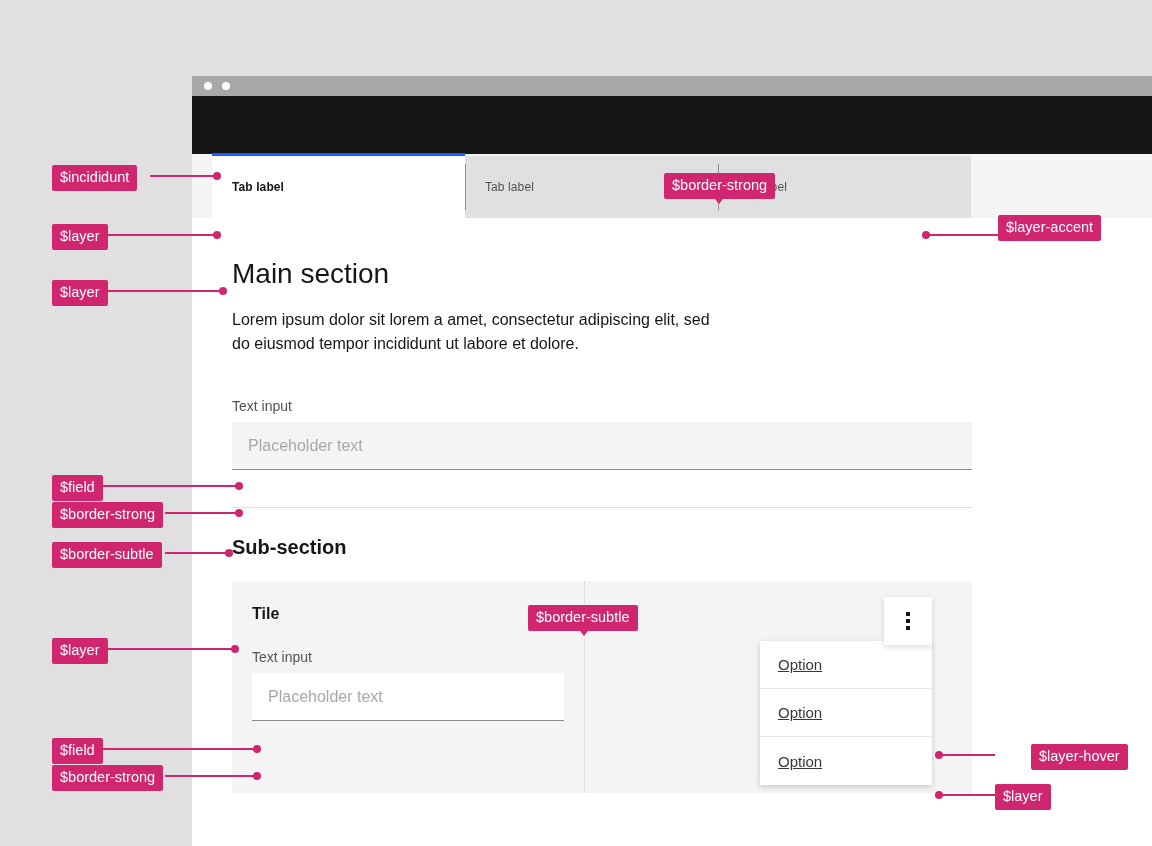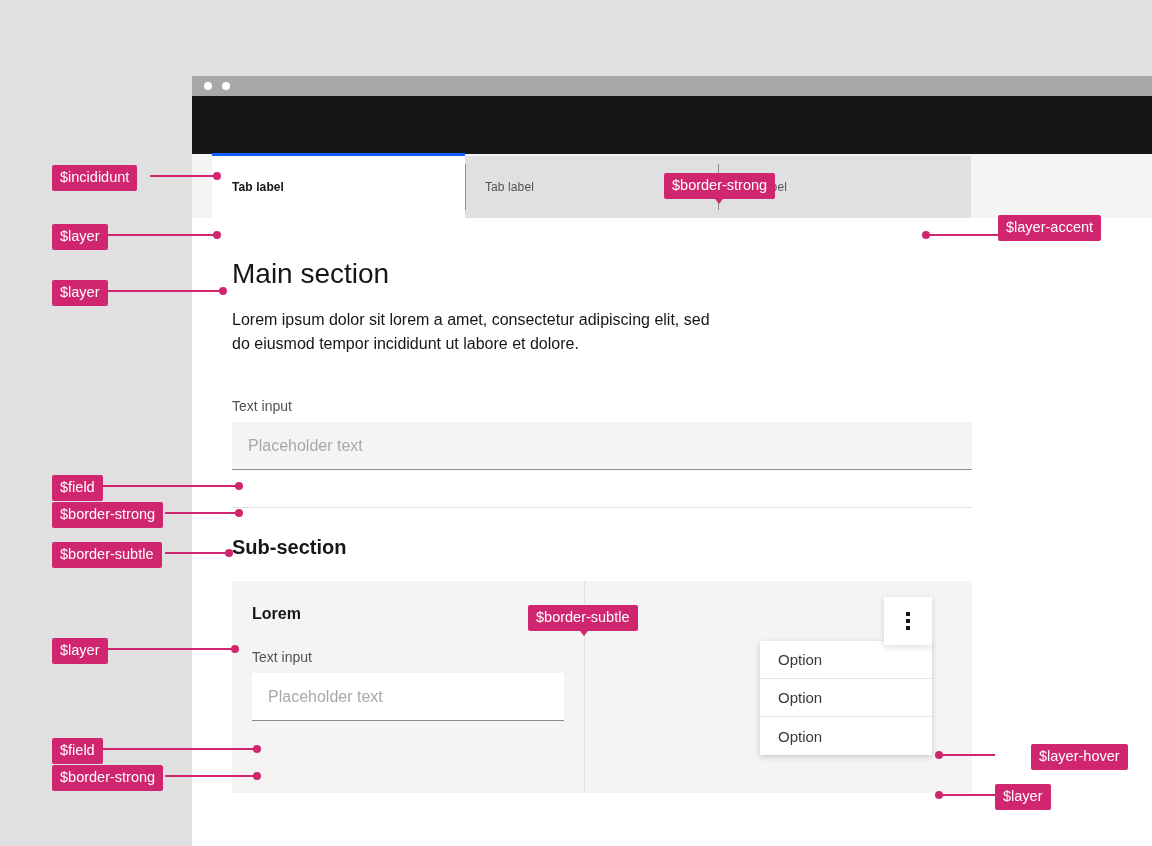--- a/index.html
+++ b/index.html
@@ -213,27 +213,28 @@
   .overflow-menu {
     position: absolute;
     right: 40px;
     top: 60px;
     width: 172px;
     background: #ffffff;
     box-shadow: 0 2px 6px rgba(0,0,0,0.18);
     z-index: 5;
   }
   .menu-item {
-    height: 38px;
+    height: 48px;
     display: flex;
     align-items: center;
     padding-left: 18px;
     font-size: 15px;
     color: #393939;
     border-bottom: 1px solid #e8e8e8;
+    text-decoration: underline;
   }
   .menu-item:last-child { border-bottom: none; }
 
   
   .tag {
     position: absolute;
     background: #d02670;
     color: #ffffff;
     font-size: 14.5px;
     line-height: 1;
@@ -308,21 +309,21 @@
         </div>
       </div>
 
       <div class="divider"></div>
 
       <div class="h3">Sub-section</div>
 
       <div class="tile-grid">
 
         <div class="tile tile-left">
-          <div class="tile-title">Lorem</div>
+          <div class="tile-title">Tile</div>
           <div class="tile-field">
             <div class="tile-field-label">Text input</div>
             <div class="tile-input">
               <span>Placeholder text</span>
             </div>
           </div>
         </div>
 
         <div class="tile tile-right">
 

